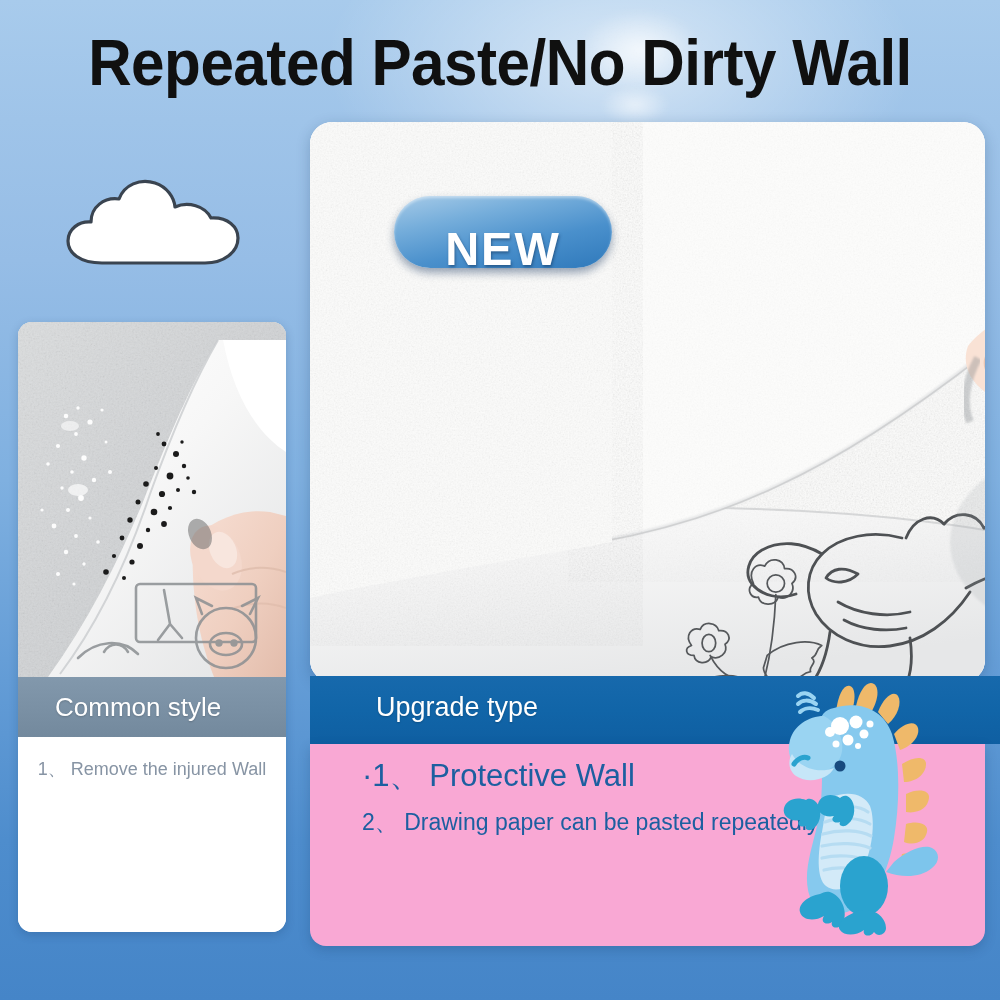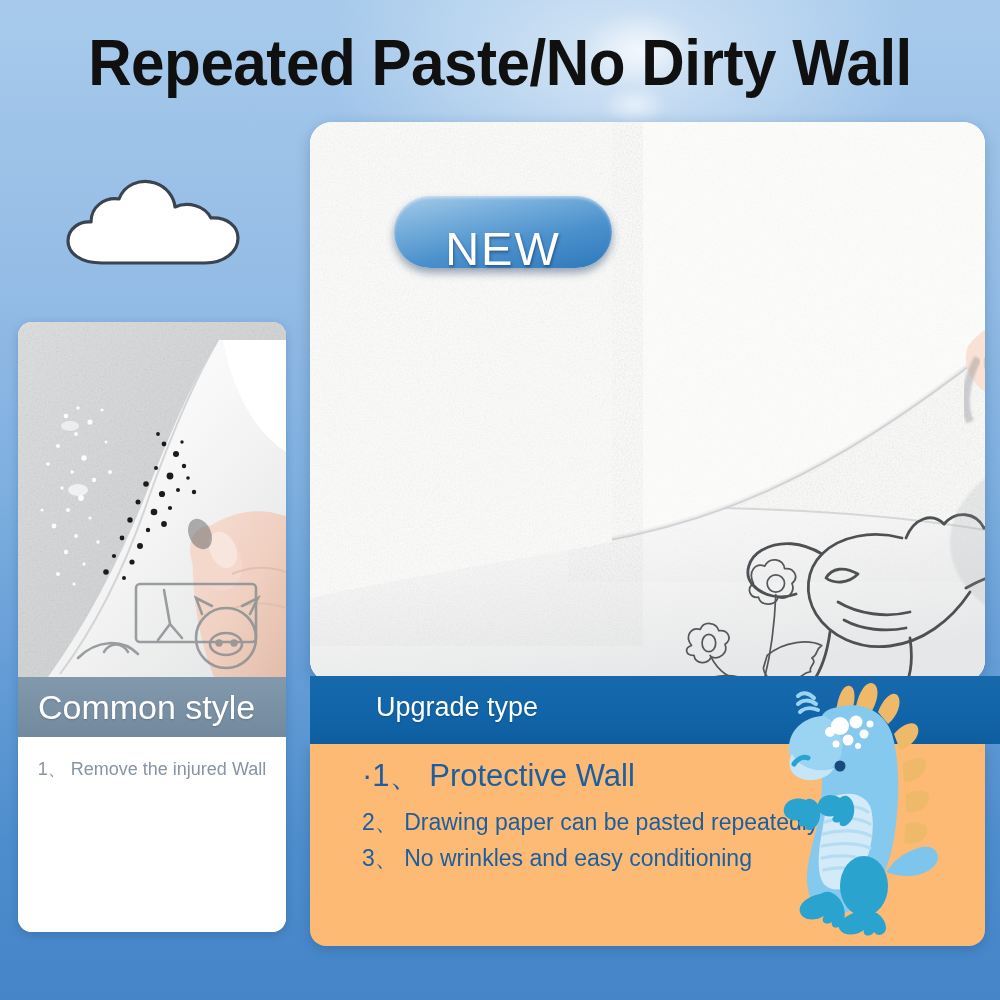--- a/index.html
+++ b/index.html
@@ -65,23 +65,23 @@
   }
   .left-photo {
     position:absolute; left:0; top:0; width:268px; height:355px;
     overflow:hidden;
     background:#cfd2d4;
   }
   .left-header {
     position:absolute; left:0; top:355px; width:268px; height:60px;
     background:linear-gradient(180deg,#8298ac 0%,#7a90a4 55%,#73899d 100%);
     color:#ffffff;
-    font-size:34px;
+    font-size:26px;
     display:flex; align-items:center;
-    padding-left:20px;
+    padding-left:37px;
     text-shadow:0 1px 2px rgba(0,0,0,0.18);
   }
   .left-list {
     position:absolute; left:0; top:415px; width:268px; height:195px;
     background:#ffffff;
     padding:22px 10px 0 10px;
   }
   .left-list li {
     list-style:none;
     color:#8794a4;
@@ -108,21 +108,21 @@
     position:absolute; left:394px; top:196px;
     width:218px; height:72px;
     border-radius:36px;
     background:linear-gradient(168deg,#a7cbe8 0%,#76aedb 30%,#4a90cc 62%,#2f79bb 100%);
     box-shadow:0 5px 9px rgba(30,60,100,0.45), inset 0 2px 3px rgba(255,255,255,0.45);
     display:flex; align-items:center; justify-content:center;
   }
   .new-badge span {
     color:#ffffff;
     font-size:47px;
-    font-weight:400;
+    font-weight:700;
     letter-spacing:2px;
     text-shadow:1px 2px 3px rgba(20,55,95,0.55);
     margin-top:32px;
   }
 
   
   .blue-band {
     position:absolute; left:310px; top:676px;
     width:690px; height:68px;
     background:linear-gradient(180deg,#1769ac 0%,#1165a8 50%,#0f5fa2 100%);
@@ -132,21 +132,21 @@
   .blue-band .bt {
     position:absolute; left:66px; top:16px;
     font-size:27px;
     text-shadow:0 1px 2px rgba(0,0,0,0.2);
   }
 
   
   .right-card {
     position:absolute; left:310px; top:744px;
     width:675px; height:202px;
-    background:#fdba74;
+    background:#f9a8d4;
     border-radius:0 0 16px 16px;
     box-shadow:0 4px 12px rgba(20,50,90,0.22);
     overflow:hidden;
   }
   .right-list {
     position:absolute; left:52px; top:14px; width:520px;
   }
   .right-list li {
     list-style:none;
     color:#1c5fa0;
@@ -474,24 +474,20 @@
 <div class="right-card">
   <ul class="right-list">
     <li class="big">
       <span>·1、</span>
       <span>Protective Wall</span>
     </li>
     <li class="sm">
       <span>2、</span>
       <span>Drawing paper can be pasted repeatedly</span>
     </li>
-    <li class="sm">
-      <span>3、</span>
-      <span>No wrinkles and easy conditioning</span>
-    </li>
   </ul>
 </div>
 
 <svg class="dino" viewBox="0 0 200 270">
 
   <g fill="#efb96a">
     <path d="M58,40 C60,22 66,12 72,14 C78,16 78,30 72,44 Z"></path>
     <path d="M78,34 C82,16 90,8 96,12 C102,16 100,30 92,42 Z"></path>
     <path d="M100,40 C106,24 116,18 120,24 C124,30 120,44 110,52 Z"></path>
     <path d="M116,62 C126,50 138,48 140,56 C142,64 134,74 122,78 Z"></path>

